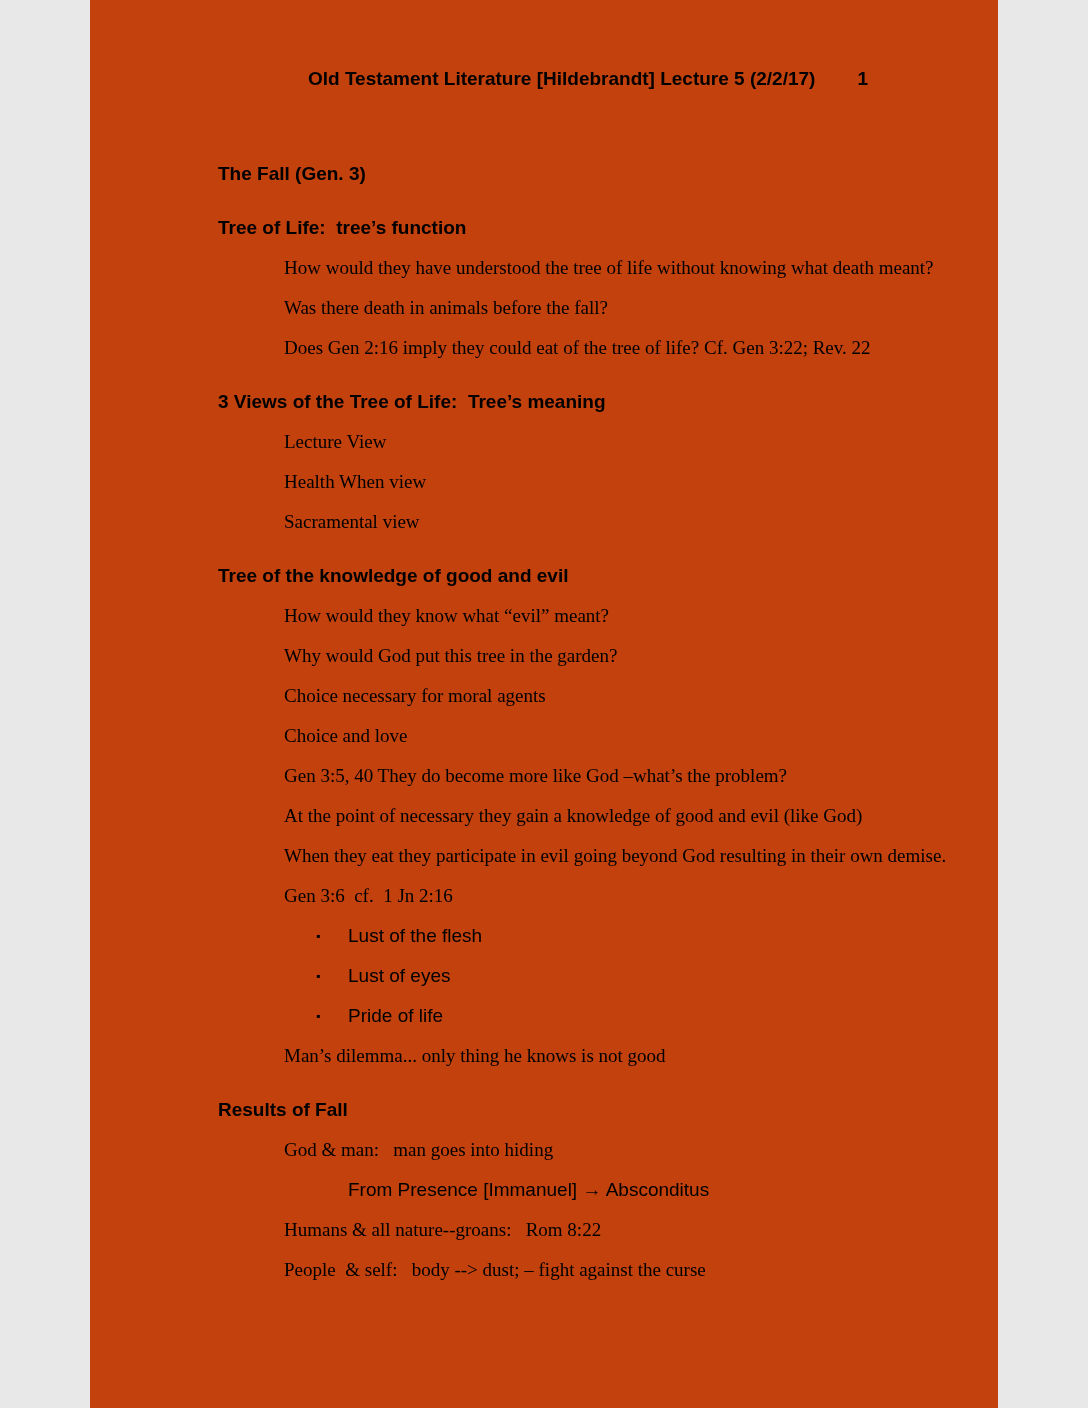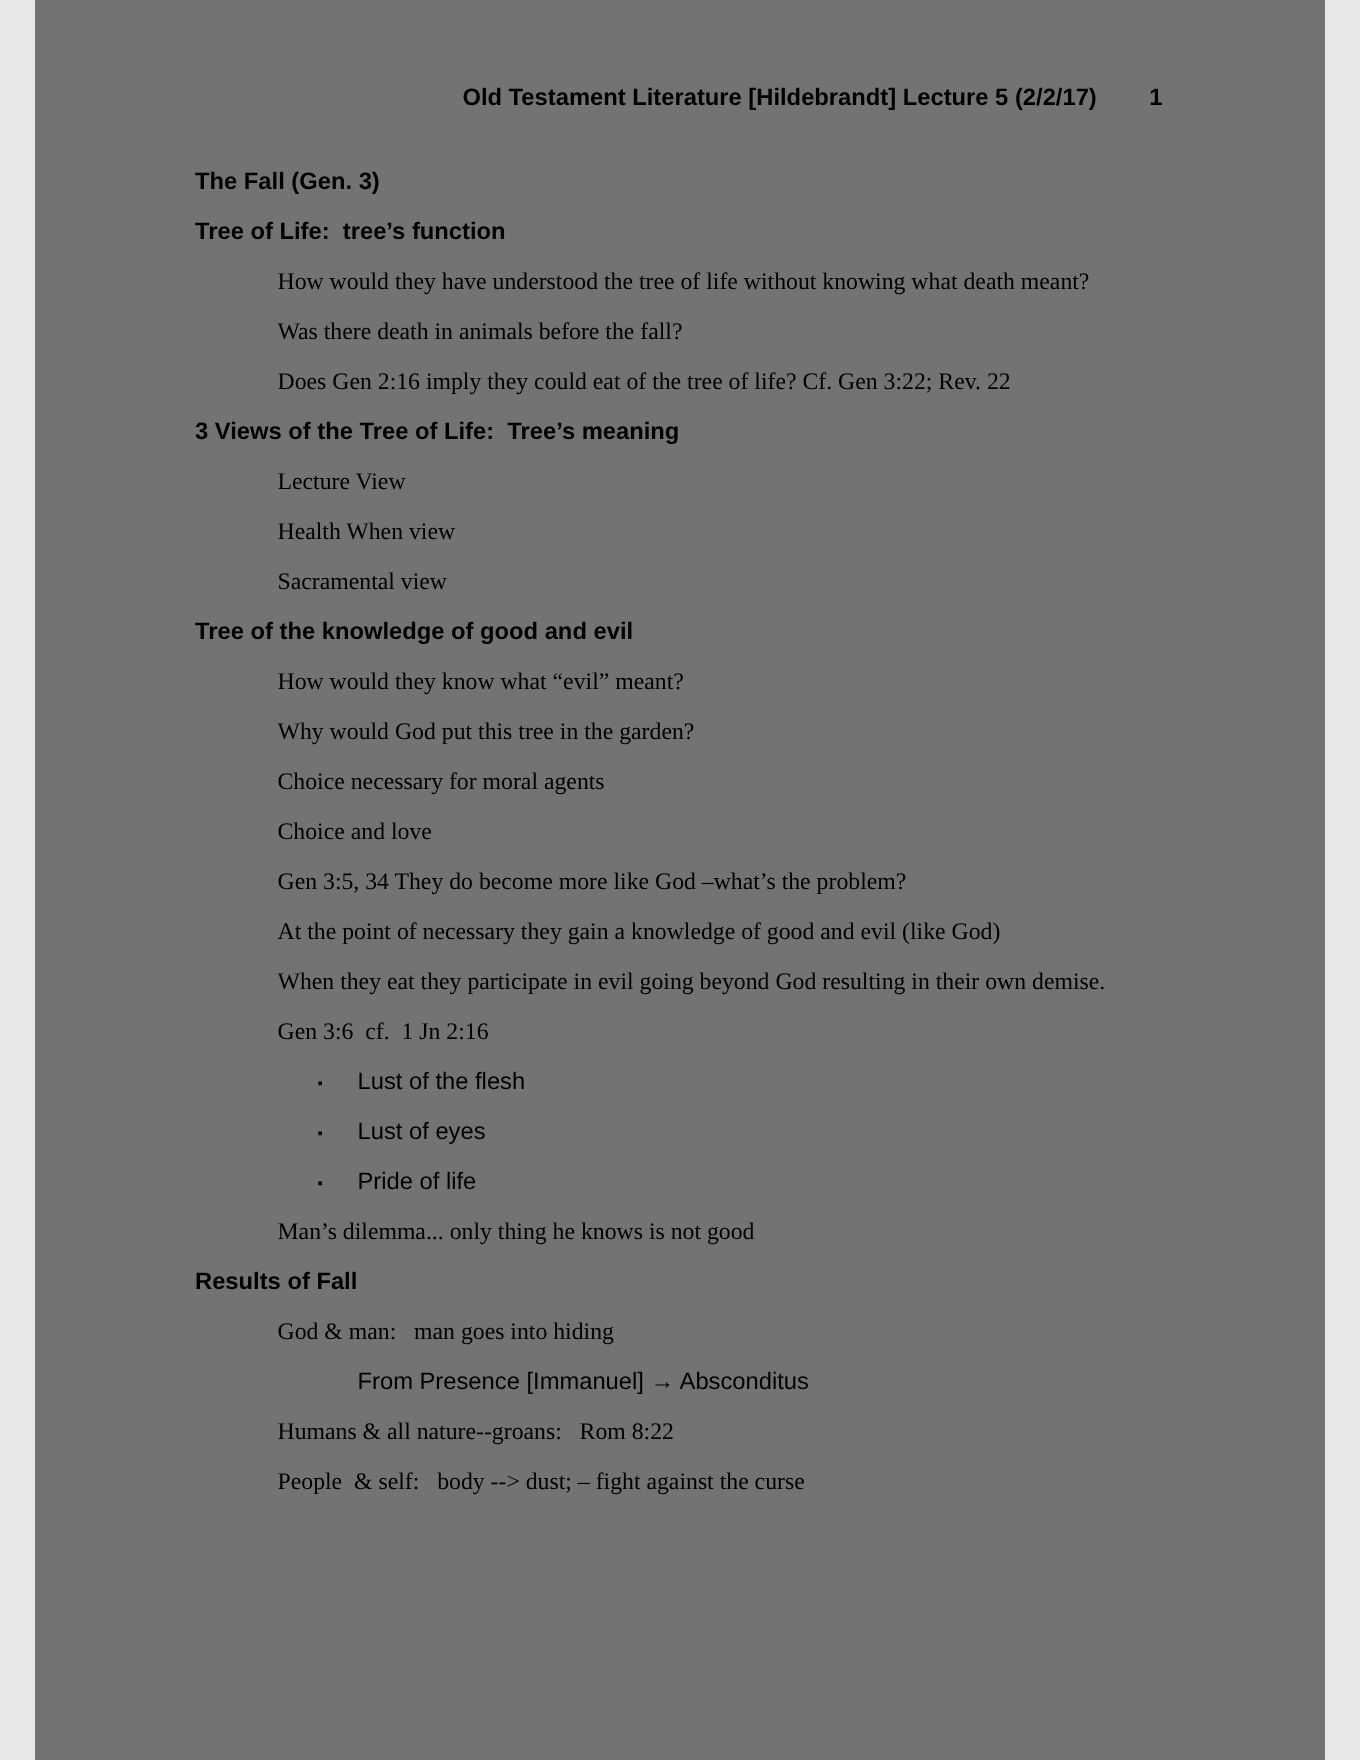--- a/index.html
+++ b/index.html
@@ -1,21 +1,21 @@
 <!DOCTYPE html>
 <html><head>
 <meta charset="utf-8">
 <style>
   html, body { margin: 0; padding: 0; background: #e8e8e8; }
   .page {
     position: relative;
-    width: 1032px;
+    width: 908px;
     height: 1408px;
     margin: 0 auto;
-    background: #737373;
+    background: #c2410c;
     color: #000000;
     font-family: "Liberation Sans", sans-serif;
     overflow: hidden;
   }
   .header {
     display: flex;
     justify-content: flex-end;
     align-items: baseline;
     gap: 42px;
     padding: 66px 130px 0 128px;
@@ -26,21 +26,21 @@
   }
   .content {
     padding: 41px 24px 0 128px;
   }
   .block {
     font-size: 19px;
     line-height: 26px;
     margin: 0 0 14px 0;
     white-space: pre-wrap;
   }
-  .h  { font-weight: bold; }
+  .h  { font-weight: bold; margin-top: 28px; }
   .p1 { padding-left: 66px; font-family: Liberation Serif, serif; }
   .p2 { padding-left: 130px; }
   .bullet-row { padding-left: 98px; display: flex; }
   .bullet-glyph {
     width: 32px;
     flex: 0 0 32px;
     font-size: 12px;
     line-height: 26px;
   }
 </style>
@@ -62,21 +62,21 @@
     <div class="block p1">Does Gen 2:16 imply they could eat of the tree of life? Cf. Gen 3:22; Rev. 22</div>
     <div class="block h">3 Views of the Tree of Life:  Tree’s meaning</div>
     <div class="block p1">Lecture View</div>
     <div class="block p1">Health When view</div>
     <div class="block p1">Sacramental view</div>
     <div class="block h">Tree of the knowledge of good and evil</div>
     <div class="block p1">How would they know what “evil” meant?</div>
     <div class="block p1">Why would God put this tree in the garden?</div>
     <div class="block p1">Choice necessary for moral agents</div>
     <div class="block p1">Choice and love</div>
-    <div class="block p1">Gen 3:5, 34 They do become more like God –what’s the problem?</div>
+    <div class="block p1">Gen 3:5, 40 They do become more like God –what’s the problem?</div>
     <div class="block p1">At the point of necessary they gain a knowledge of good and evil (like God)</div>
     <div class="block p1">When they eat they participate in evil going beyond God resulting in their own demise.</div>
     <div class="block p1">Gen 3:6  cf.  1 Jn 2:16</div>
 
     <div class="block bullet-row">
       <span class="bullet-glyph">▪</span>
       <span>Lust of the flesh</span>
     </div>
     <div class="block bullet-row">
       <span class="bullet-glyph">▪</span>

